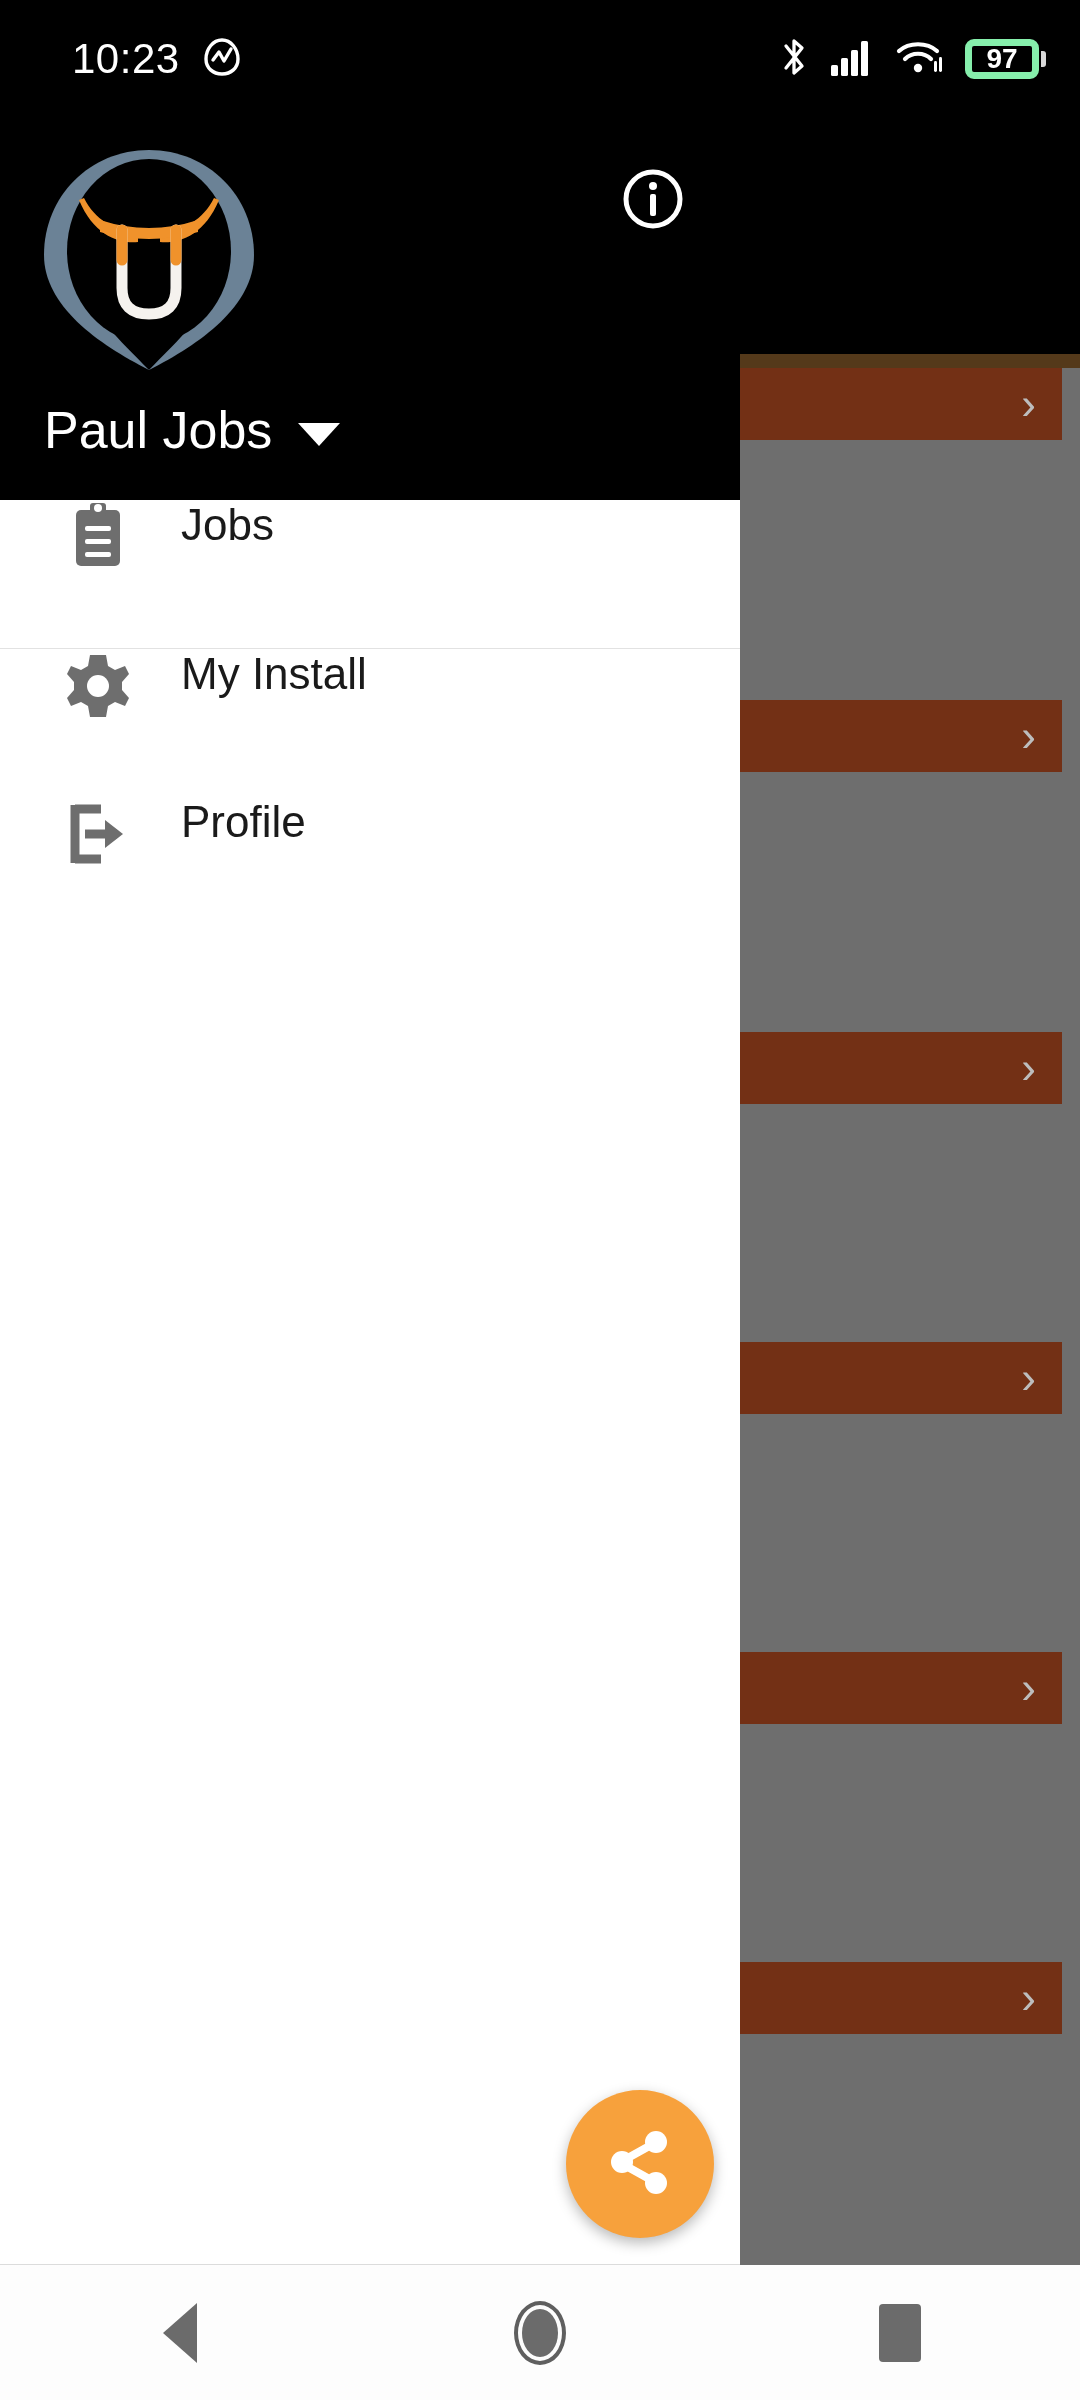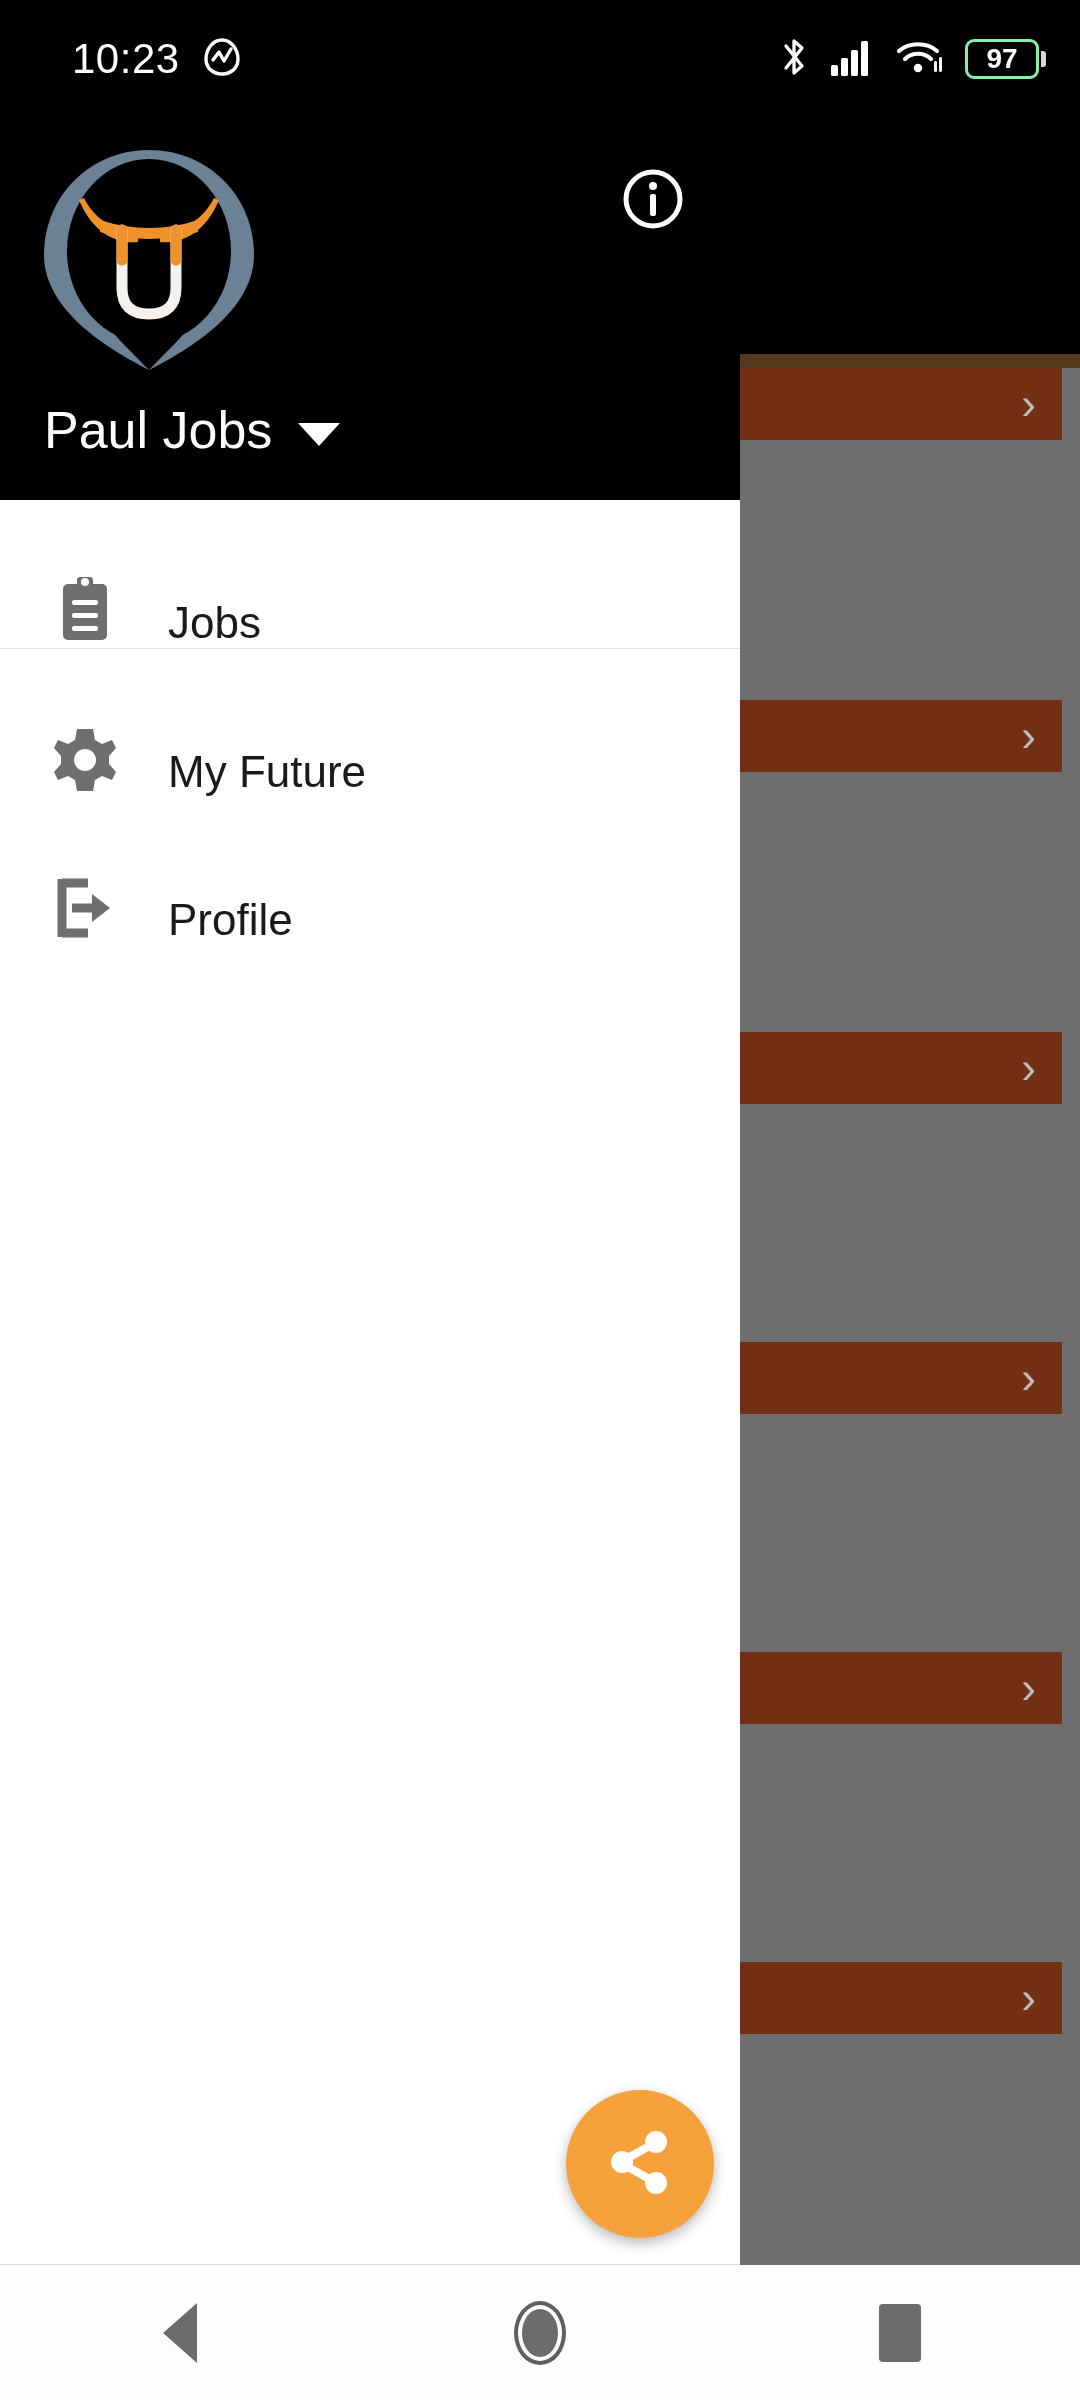--- a/index.html
+++ b/index.html
@@ -129,22 +129,22 @@
   #drawer-user-caret {
     width:0; height:0;
     border-left:21px solid transparent;
     border-right:21px solid transparent;
     border-top:23px solid #fff;
     margin-top:8px;
   }
   .drawer-item {
     position:relative;
     height:148px;
-    display:flex; align-items:flex-end;
-    padding-left:48px;
+    display:flex; align-items:flex-start;
+    padding-left:61px;
     background:#fff;
     cursor:pointer;
   }
   .drawer-item .di-icon {
     width:74px; height:74px;
     display:flex; align-items:center; justify-content:center;
     flex:0 0 auto;
   }
   .drawer-item .di-label {
     margin-left:46px;
@@ -183,21 +183,21 @@
     padding:0 44px 0 62px;
   }
   #sb-left { display:flex; align-items:center; gap:22px; }
   #sb-time { color:#fff; font-size:42px; font-weight:500; letter-spacing:0.5px; }
   #sb-right { display:flex; align-items:center; gap:20px; }
   .sb-batt {
     display:flex; align-items:center;
   }
   .sb-batt-body {
     width:74px; height:40px;
-    border:3px solid #86efac;
+    border:7px solid #86efac;
     border-radius:9px;
     display:flex; align-items:center; justify-content:center;
   }
   .sb-batt-text { color:#fff; font-size:28px; font-weight:600; }
   .sb-batt-cap {
     width:5px; height:16px;
     background:#d8d8d8;
     border-radius:0 3px 3px 0;
     margin-left:2px;
   }
@@ -388,21 +388,21 @@
 
     <div class="drawer-item">
       <span class="di-icon">
         <svg viewBox="0 0 74 74" width="74" height="74">
           <path fill="#6e6e6e" d="M37 6 L45 6 L47 17 L54 21 L64 17 L68 25 L61 33
             L61 41 L68 49 L64 57 L54 53 L47 57 L45 68 L37 68 L29 68 L27 57 L20 53
             L10 57 L6 49 L13 41 L13 33 L6 25 L10 17 L20 21 L27 17 L29 6 Z"></path>
           <circle cx="37" cy="37" r="11" fill="#fff"></circle>
         </svg>
       </span>
-      <span class="di-label">My Future</span>
+      <span class="di-label">My Install</span>
     </div>
 
     <div class="drawer-item">
       <span class="di-icon">
         <svg viewBox="0 0 74 74" width="74" height="74">
           <path d="M14 8 L14 66" stroke="#6e6e6e" stroke-width="9" stroke-linecap="butt"></path>
           <path d="M14 12 L40 12 M14 62 L40 62" stroke="#6e6e6e" stroke-width="9"></path>
           <path d="M24 37 L56 37" stroke="#6e6e6e" stroke-width="9"></path>
           <path d="M44 23 L62 37 L44 51 Z" fill="#6e6e6e"></path>
         </svg>

